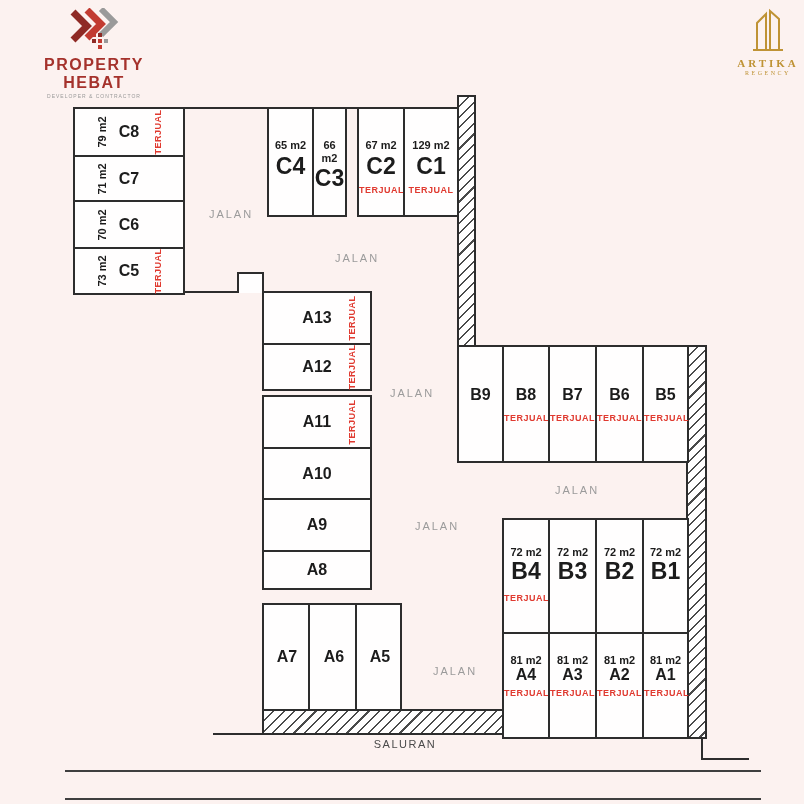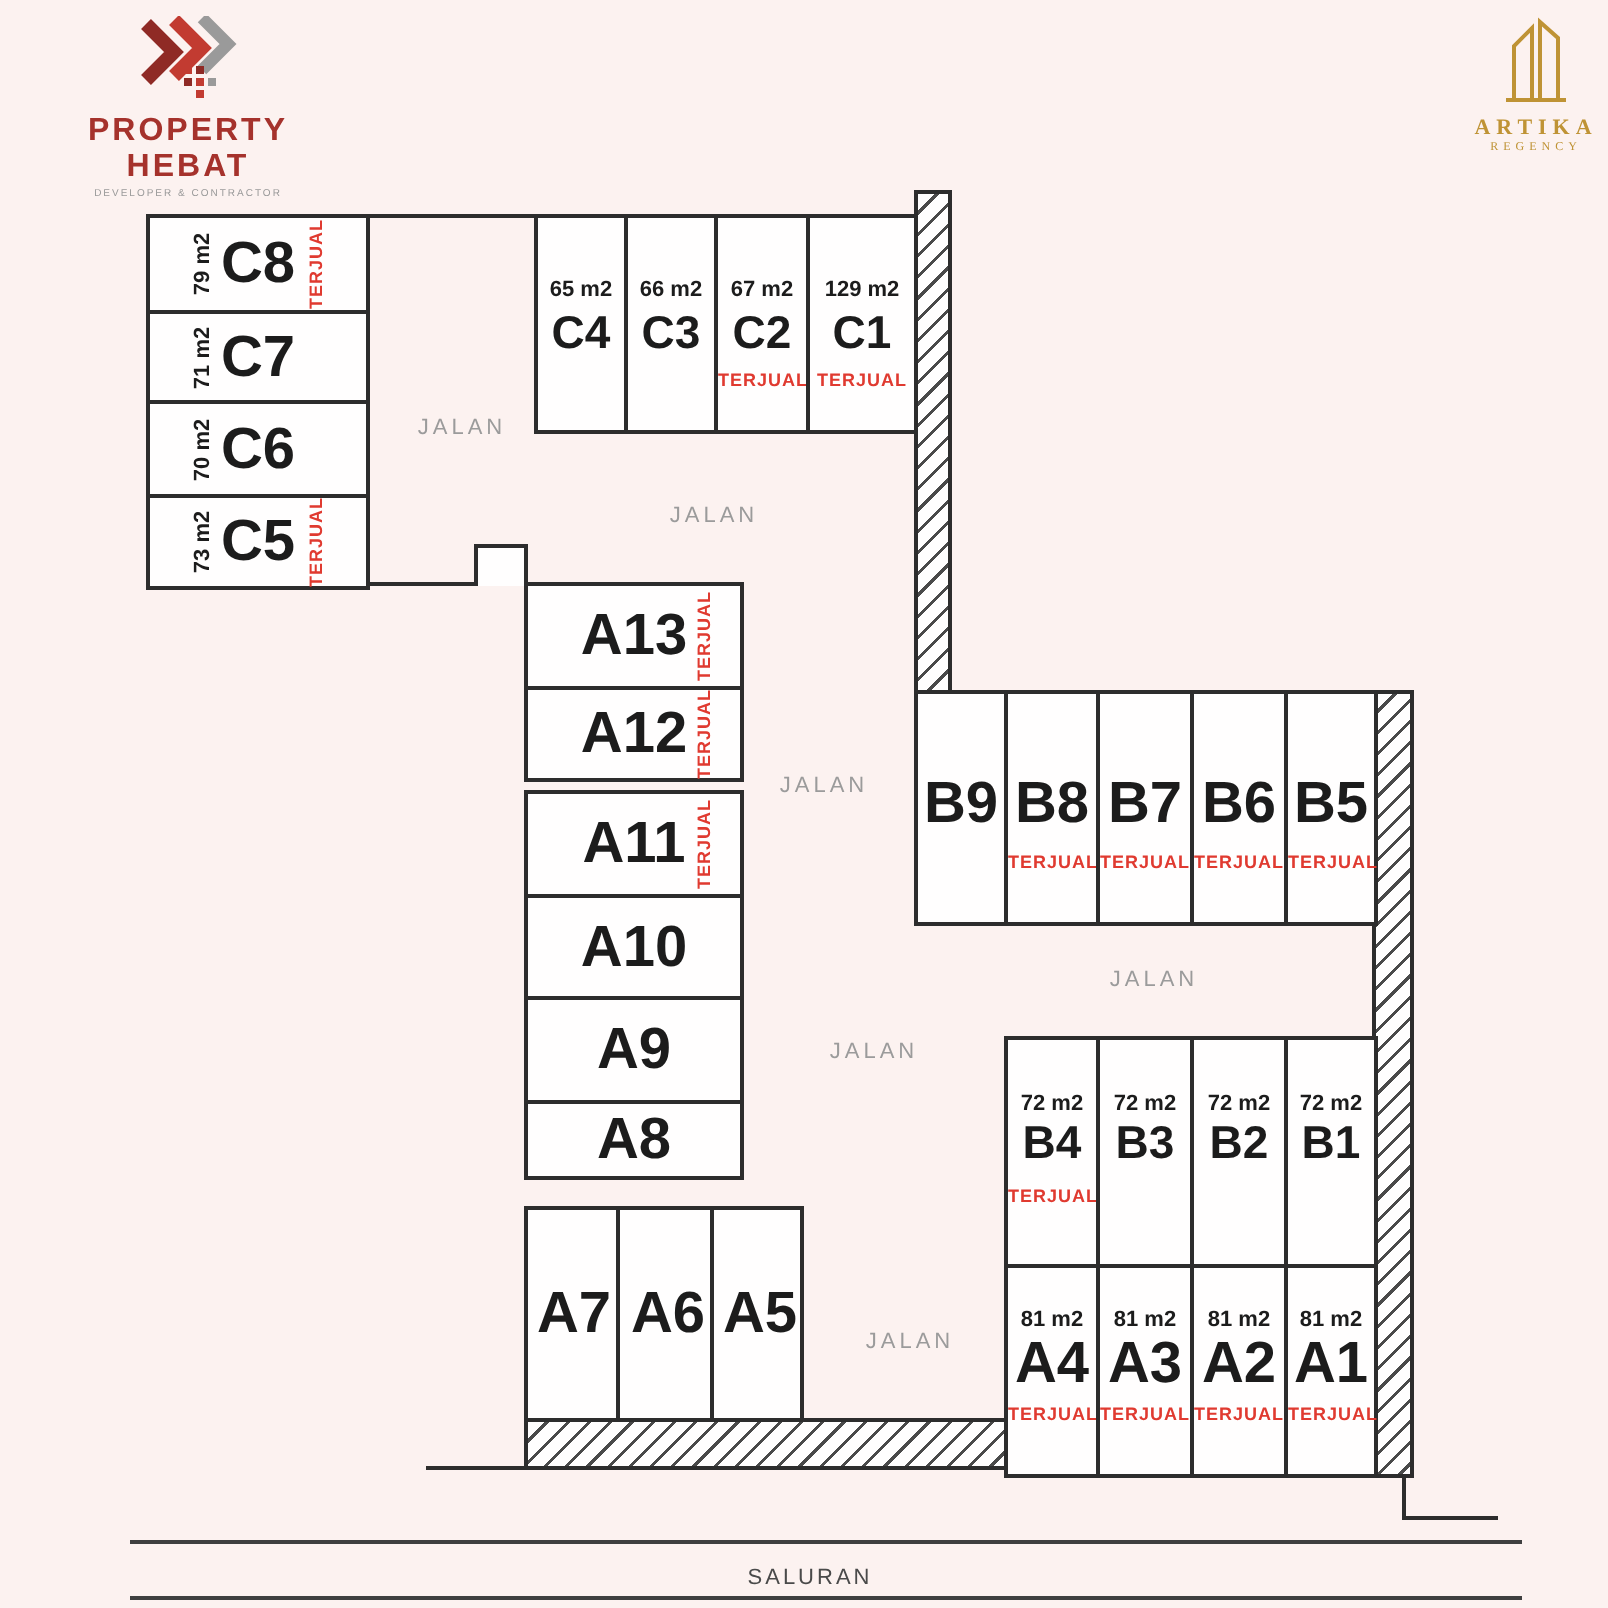--- a/index.html
+++ b/index.html
@@ -15,27 +15,27 @@
     letter-spacing:1px;white-space:nowrap;}
   .brand-right{position:absolute;left:737px;top:4px;width:62px;text-align:center;font-family:Liberation Serif, serif;}
   .brand-right .rname{font-size:11px;font-weight:bold;color:#bf9335;letter-spacing:3px;margin-top:1px;}
   .brand-right .rsub{font-size:6px;color:#bf9335;letter-spacing:2.5px;margin-top:1px;}
 
   
   .lot{position:absolute;background:#fffefe;border:2px solid #2d2d2d;box-sizing:border-box;text-align:center;}
   .line{position:absolute;background:#2d2d2d;}
   .hatch{position:absolute;border:2px solid #2d2d2d;box-sizing:border-box;
     background:repeating-linear-gradient(135deg,#fffefe 0 6px,#4a4a4a 6px 7.5px);}
-  .name{font-size:29px;font-weight:bold;color:#1c1c1c;line-height:1.05;}
+  .name{font-size:16px;font-weight:bold;color:#1c1c1c;line-height:1.05;}
   .size{font-size:11px;font-weight:bold;color:#1c1c1c;line-height:1.15;}
   .sold{font-size:9px;font-weight:bold;color:#e03a30;letter-spacing:.5px;line-height:1.1;min-height:10px;}
   .hname{position:absolute;top:50%;transform:translate(-50%,-50%);white-space:nowrap;}
   .vtext{position:absolute;top:50%;transform:translate(-50%,-50%) rotate(-90deg);white-space:nowrap;}
   .road{position:absolute;transform:translate(-50%,-50%);font-size:11px;color:#9b9b9b;letter-spacing:2px;white-space:nowrap;}
-  .saluran{position:absolute;left:405px;top:783px;transform:translateX(-50%);
+  .saluran{position:absolute;left:405px;top:738px;transform:translateX(-50%);
     font-size:11px;color:#4a4a4a;letter-spacing:1.5px;text-align:center;}
   .notch{position:absolute;left:237px;top:272px;width:27px;height:21px;background:#fffefe;
     border:2px solid #2d2d2d;border-bottom:none;box-sizing:border-box;}
 
   .ctop .size{margin-top:30px;} .ctop .name{margin-top:2px;font-size:23px;} .ctop .sold{margin-top:8px;}
   .bup .name{margin-top:40px;} .bup .sold{margin-top:10px;}
   .blow .size{margin-top:26px;} .blow .name{font-size:23px;} .blow .sold{margin-top:11px;}
   .arow .size{margin-top:20px;} .arow .sold{margin-top:6px;}
 </style>
 </head>
@@ -105,21 +105,21 @@
     <div class="vtext size" style="left:27px">73 m2</div>
     <div class="hname name" style="left:54px">C5</div>
     <div class="vtext sold" style="left:84px">TERJUAL</div>
   </div>
 
   <div class="lot ctop" style="left:267px;top:107px;width:47px;height:110px">
     <div class="size">65 m2</div>
     <div class="name">C4</div>
     <div class="sold"></div>
   </div>
-  <div class="lot ctop" style="left:312px;top:107px;width:47px;height:110px">
+  <div class="lot ctop" style="left:312px;top:107px;width:35px;height:110px">
     <div class="size">66 m2</div>
     <div class="name">C3</div>
     <div class="sold"></div>
   </div>
   <div class="lot ctop" style="left:357px;top:107px;width:48px;height:110px">
     <div class="size">67 m2</div>
     <div class="name">C2</div>
     <div class="sold">TERJUAL</div>
   </div>
   <div class="lot ctop" style="left:403px;top:107px;width:56px;height:110px">

